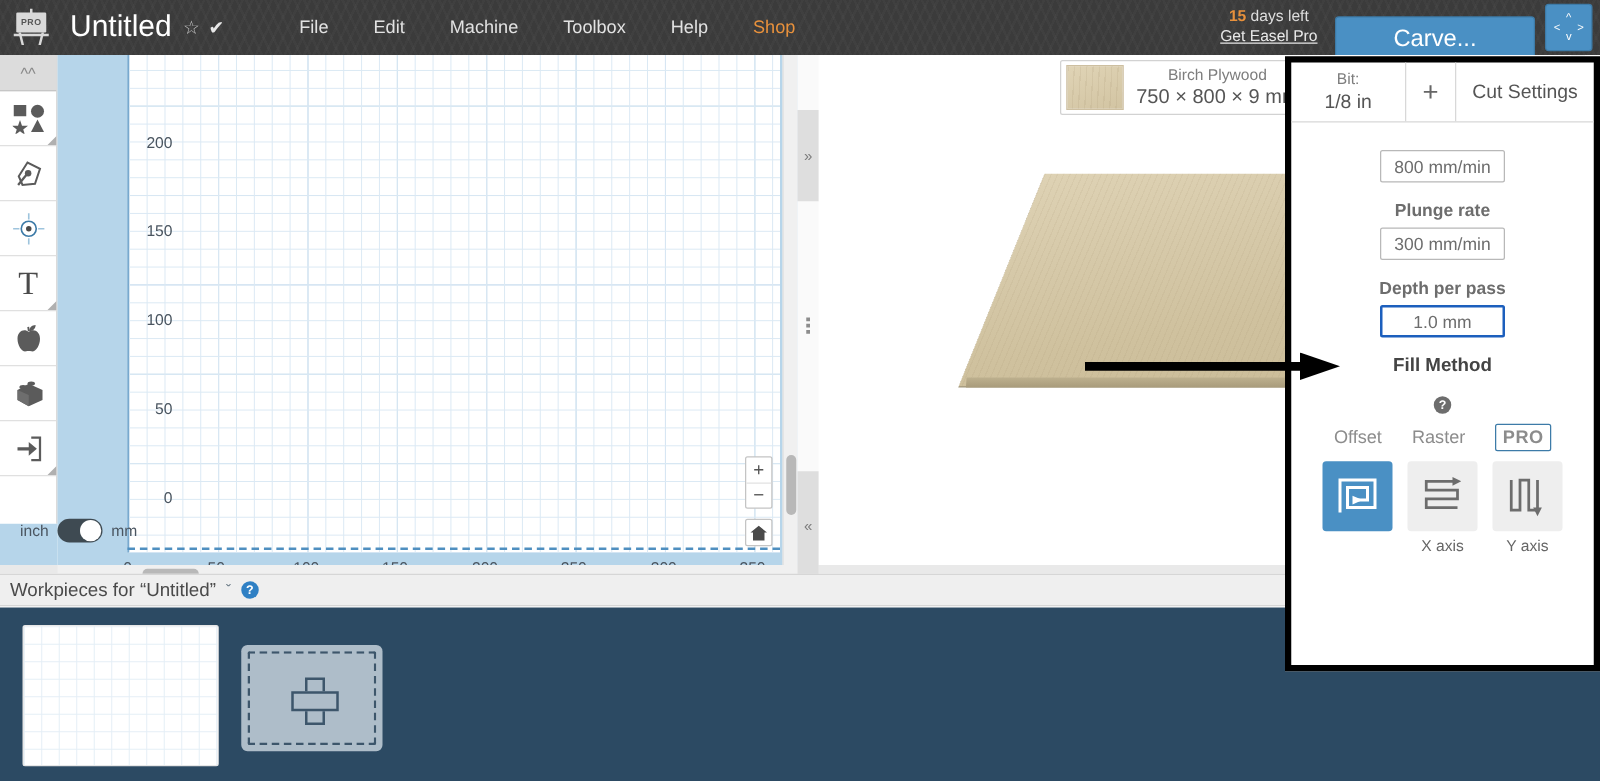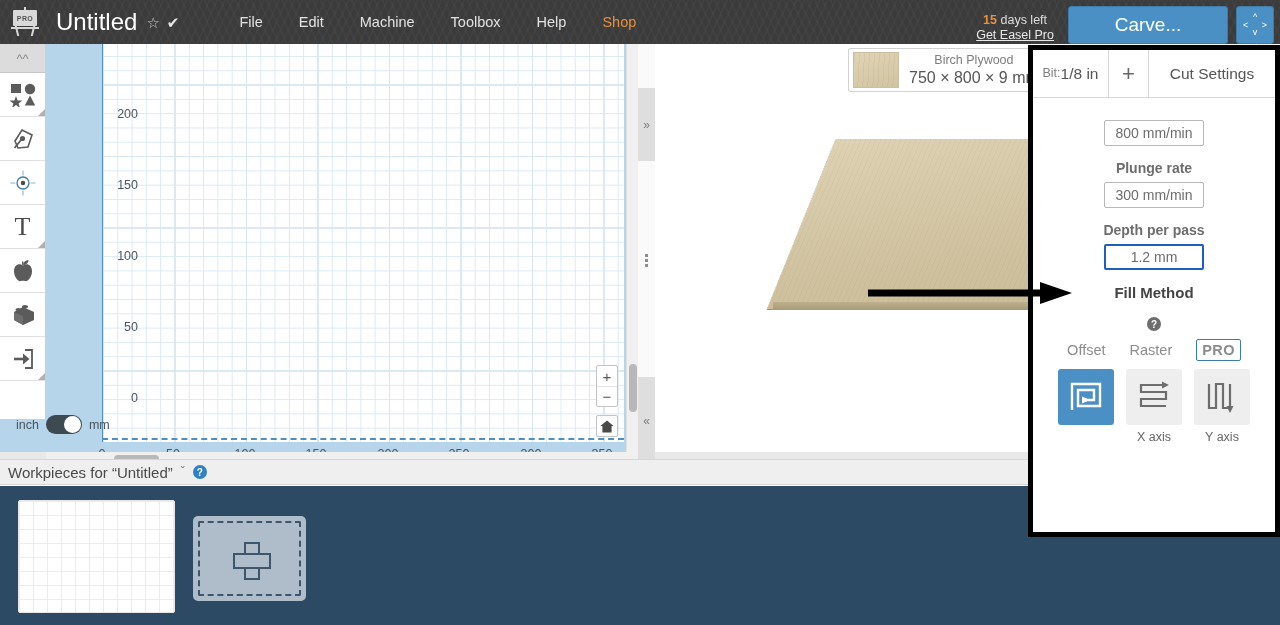--- a/index.html
+++ b/index.html
@@ -51,21 +51,21 @@
   .star-icon { color:#c8c8c8; font-size:15px; line-height:1; }
   .check-icon { color:#e8e8e8; font-size:15px; line-height:1; }
 
   .menu { display:flex; align-items:center; margin-left:42px; gap:0px; }
   .menu-item {
     color:#e2e2e2; font-size:14.5px; padding:6px 18px; white-space:nowrap; cursor:pointer;
   }
   .menu-item.shop { color:#e8913c; }
 
   .header-right {
-    margin-left:auto; display:flex; align-items:flex-end; height:44px; padding-right:6px;
+    margin-left:auto; display:flex; align-items:center; height:44px; padding-right:6px;
   }
   .trial {
     text-align:center; line-height:1.25; margin-right:14px; white-space:nowrap;
   }
   .trial .days { font-size:12.5px; color:#dddddd; }
   .trial .days b { color:#e8913c; font-weight:bold; }
   .trial .getpro {
     font-size:12.5px; color:#e8e8e8; text-decoration:underline; display:block; cursor:pointer;
   }
   .carve-btn {
@@ -247,22 +247,22 @@
   .material-chip .mname { font-size:12.5px; color:#7d7d7d; }
   .material-chip .mdims { font-size:16px; color:#555; white-space:nowrap; }
 
   
   .cutpanel {
     position:absolute; left:1028px; top:45px; width:252px; height:492px;
     background:#ffffff; border:5px solid #000; z-index:20;
   }
   .cut-tabs { display:flex; height:48px; border-bottom:1px solid #d8d8d8; }
   .cut-tab-bit {
-    width:76px; border-right:1px solid #d8d8d8; text-align:center;
-    display:flex; flex-direction:row; align-items:center; justify-content:center;
+    width:92px; border-right:1px solid #d8d8d8; text-align:center;
+    display:flex; flex-direction:column; align-items:center; justify-content:center;
     line-height:1.25; cursor:pointer;
   }
   .cut-tab-bit .t1 { font-size:12.5px; color:#7d7d7d; }
   .cut-tab-bit .t2 { font-size:15.5px; color:#555; }
   .cut-tab-plus {
     width:40px; border-right:1px solid #d8d8d8;
     display:flex; align-items:center; justify-content:center;
     font-size:22px; color:#666; cursor:pointer;
   }
   .cut-tab-settings {
@@ -575,21 +575,21 @@
     </div>
 
     <div class="cut-body">
 
       <div class="fld-input">800 mm/min</div>
 
       <div class="fld-label">Plunge rate</div>
       <div class="fld-input">300 mm/min</div>
 
       <div class="fld-label">Depth per pass</div>
-      <div class="fld-input focused">1.2 mm</div>
+      <div class="fld-input focused">1.0 mm</div>
 
       <div class="fill-head">
         <span>Fill Method</span>
         <span class="help-dot">?</span>
       </div>
 
       <div class="fill-sub">
         <span>Offset</span>
         <span>Raster</span>
         <span class="pro-badge">PRO</span>

